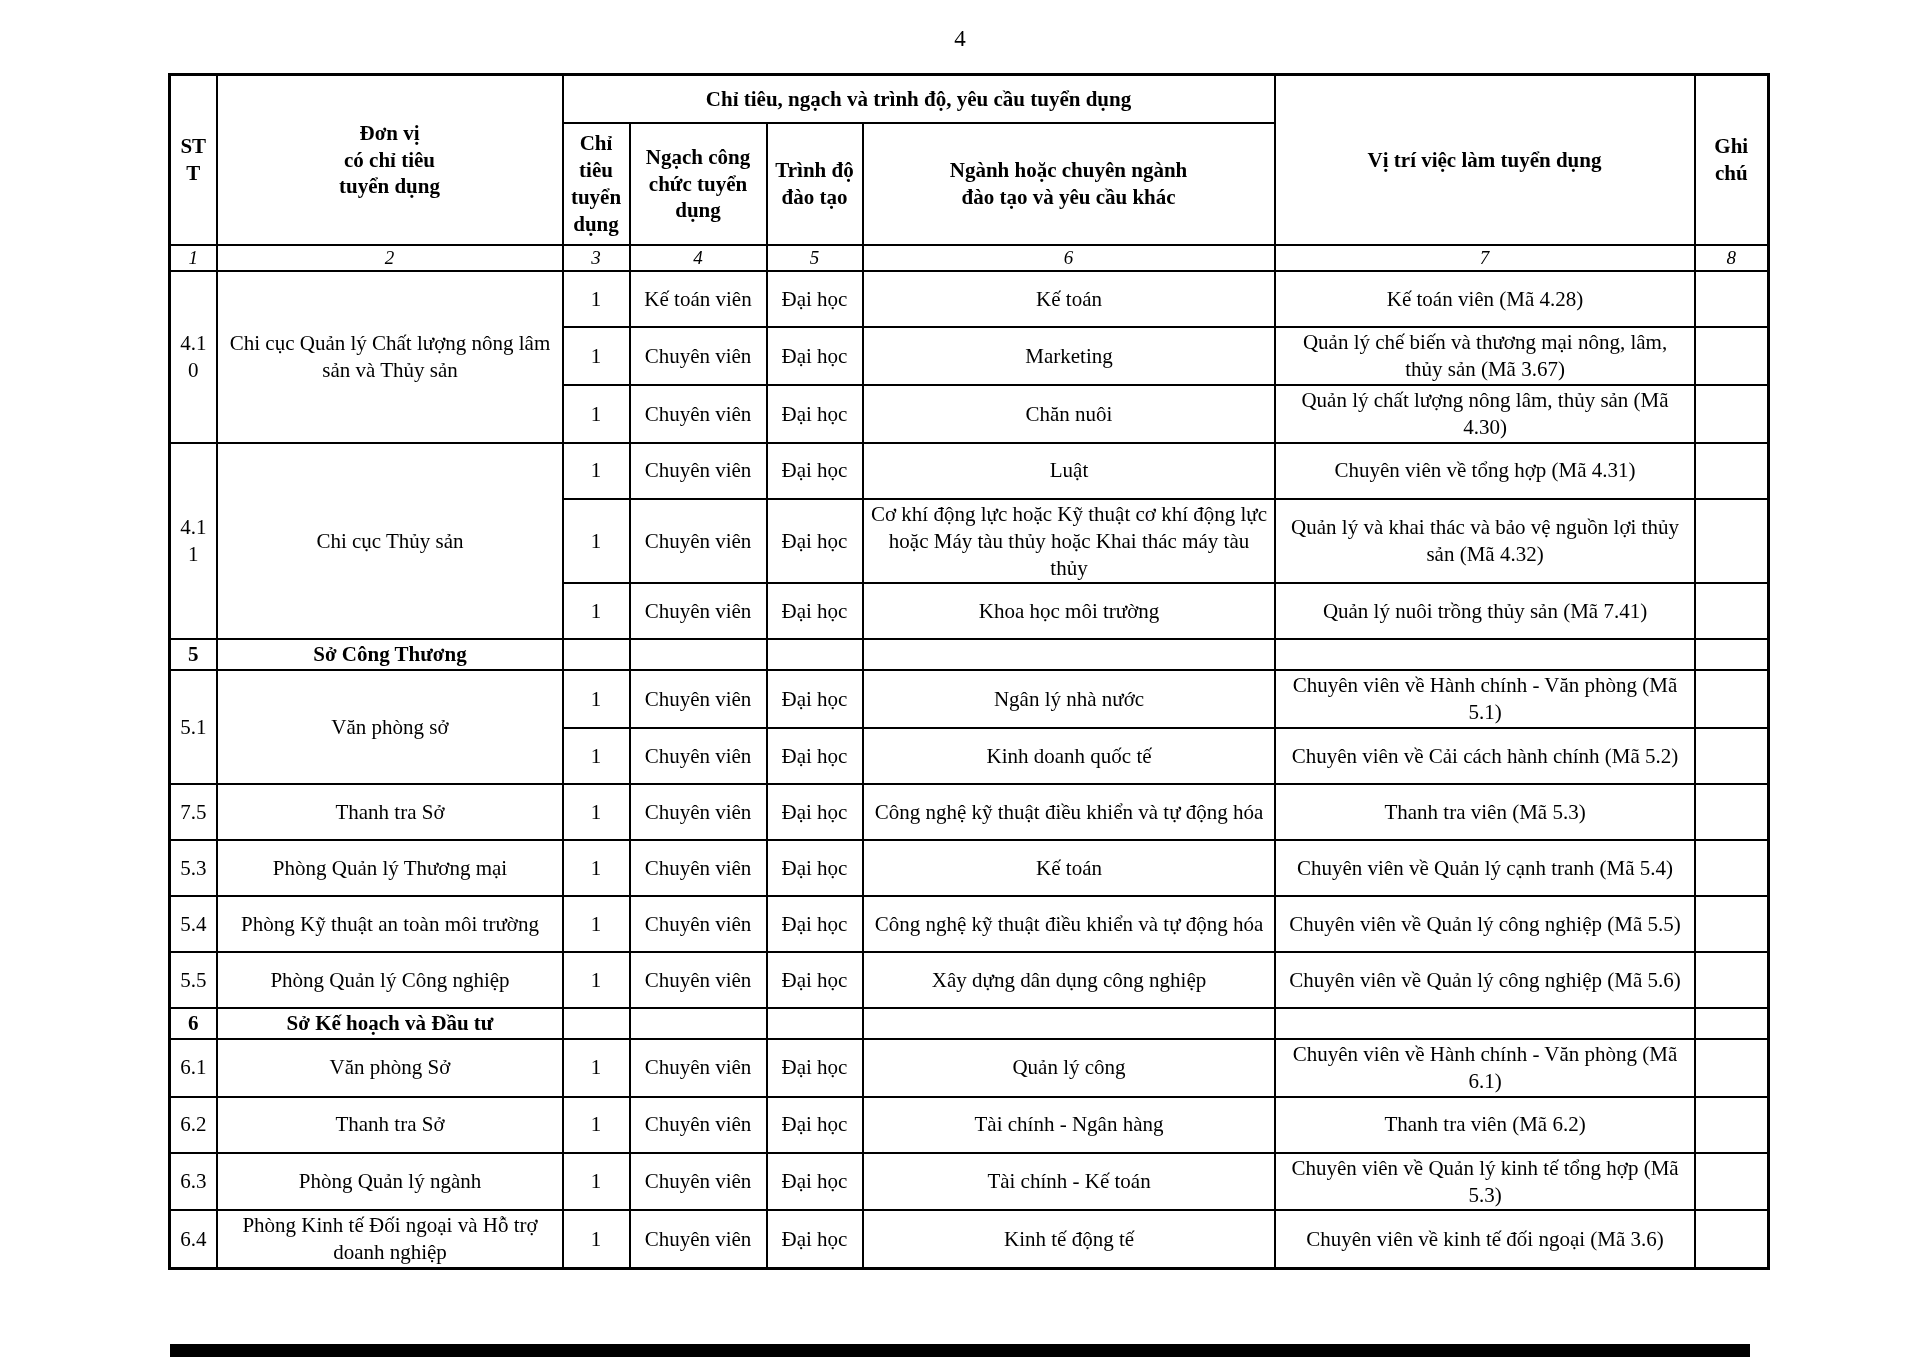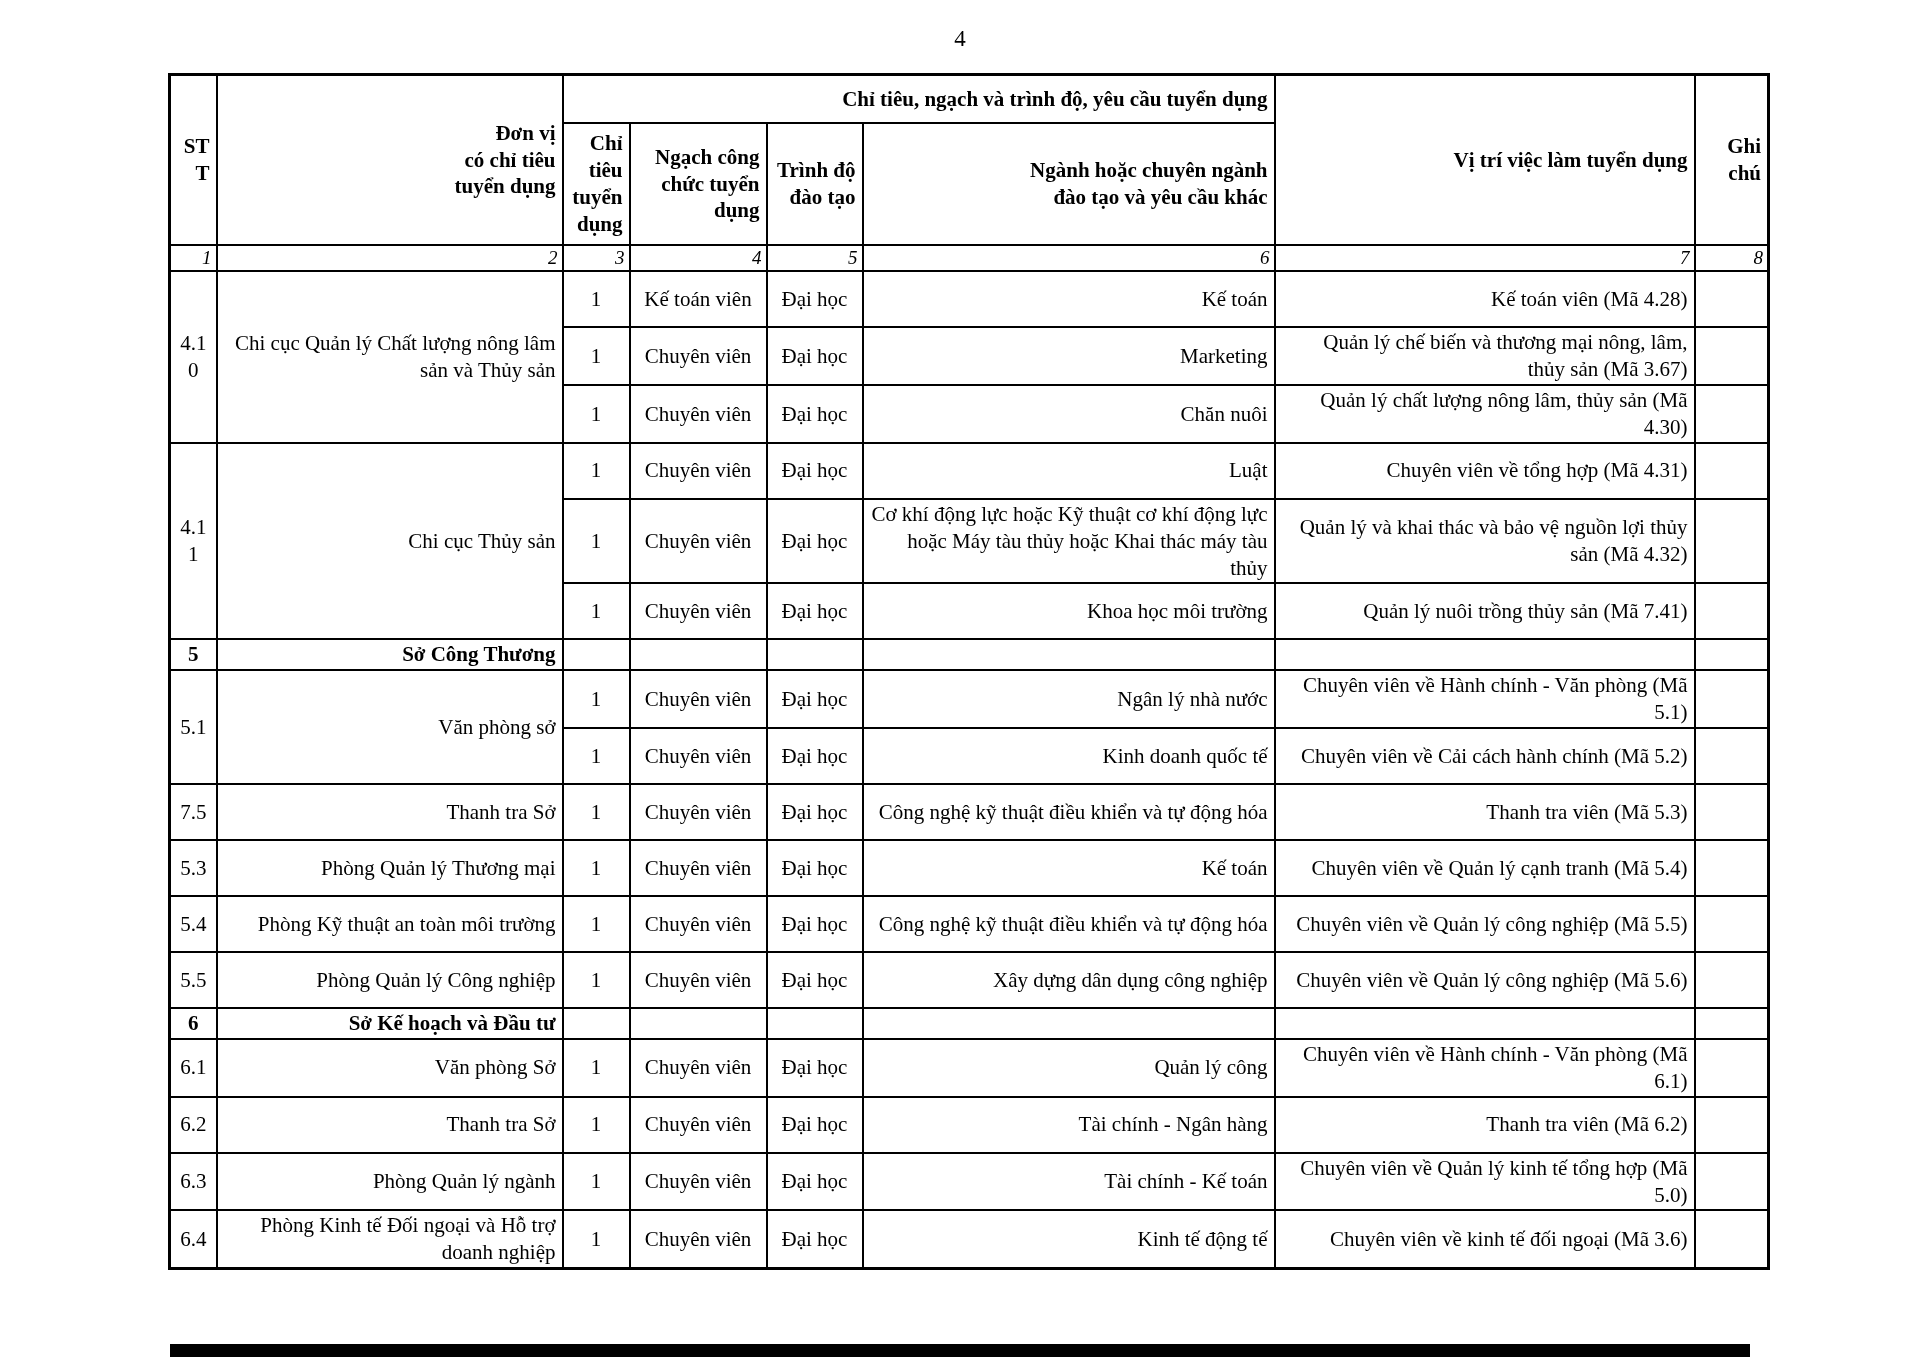--- a/index.html
+++ b/index.html
@@ -34,40 +34,40 @@
   th, td {
     border: 2px solid #000;
     padding: 1px 6px;
     font-size: 21px;
     line-height: 1.28;
     overflow: hidden;
     word-wrap: break-word;
   }
   thead th {
     font-weight: bold;
-    text-align: right;
+    text-align: center;
     vertical-align: middle;
     white-space: pre-line;
   }
   thead tr.group-row th { height: 44px; }
   thead tr.sub-row th { height: 118px; }
   thead tr.colnum-row th {
     height: 22px;
     font-weight: normal;
     font-style: italic;
     font-size: 19px;
     padding: 0 4px;
   }
   tbody td {
     height: 52px;
     vertical-align: middle;
   }
   tbody tr.section-row td { height: 26px; }
   .center { text-align: center; }
-  .left   { text-align: right; padding-left: 7px; }
+  .left   { text-align: center; padding-left: 7px; }
   .bold   { font-weight: bold; }
   .scan-bar {
     position: absolute;
     left: 170px;
     top: 1344px;
     width: 1580px;
     height: 13px;
     background: #000;
   }
 </style>
@@ -273,21 +273,21 @@
         <td class="left">Thanh tra viên (Mã 6.2)</td>
         <td></td>
       </tr>
       <tr>
         <td class="center">6.3</td>
         <td class="left">Phòng Quản lý ngành</td>
         <td class="center">1</td>
         <td class="center">Chuyên viên</td>
         <td class="center">Đại học</td>
         <td class="left">Tài chính - Kế toán</td>
-        <td class="left">Chuyên viên về Quản lý kinh tế tổng hợp (Mã 5.0)</td>
+        <td class="left">Chuyên viên về Quản lý kinh tế tổng hợp (Mã 5.3)</td>
         <td></td>
       </tr>
       <tr>
         <td class="center">6.4</td>
         <td class="left">Phòng Kinh tế Đối ngoại và Hỗ trợ doanh nghiệp</td>
         <td class="center">1</td>
         <td class="center">Chuyên viên</td>
         <td class="center">Đại học</td>
         <td class="left">Kinh tế động tế</td>
         <td class="left">Chuyên viên về kinh tế đối ngoại (Mã 3.6)</td>

